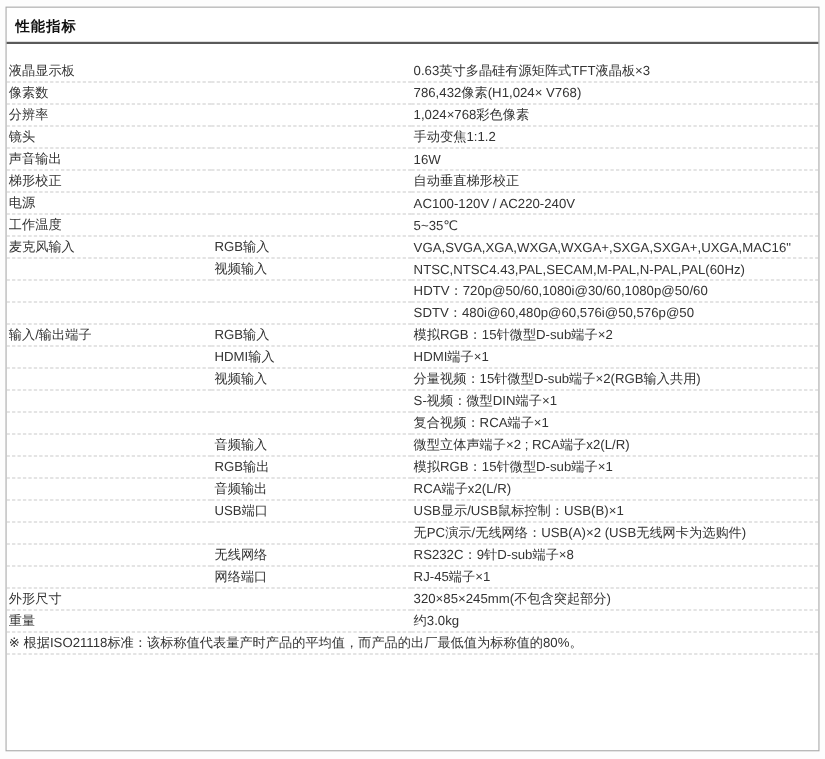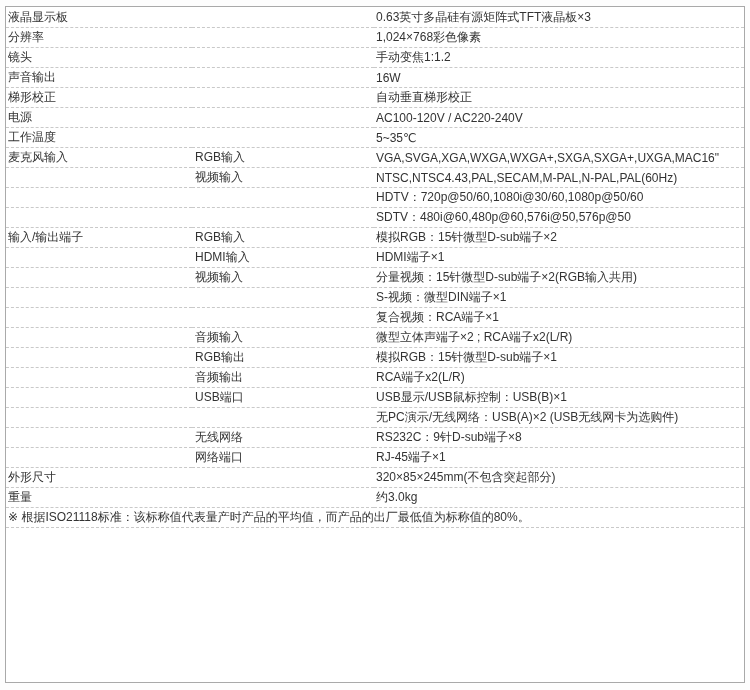--- a/index.html
+++ b/index.html
@@ -33,21 +33,21 @@
     font-size: 13px;
     line-height: 16px;
     font-weight: bold;
     color: #111111;
     letter-spacing: 1px;
   }
   table.spec-table {
     width: 100%;
     border-collapse: collapse;
     table-layout: fixed;
-    margin-top: 1px;
+    margin-top: 15px;
   }
   col.c-cat { width: 186px; }
   col.c-sub { width: 182px; }
   col.c-val { width: auto; }
   td.cell {
     height: 19px;
     padding: 0 4px 0 2px;
     border-bottom: 1px dashed #c9c9c9;
     font-size: 12px;
     color: #333333;
@@ -66,33 +66,41 @@
     border-bottom: 1px dashed #c9c9c9;
     white-space: nowrap;
     overflow: hidden;
   }
 </style>
 </head>
 <body>
 
 <div class="page">
   <div class="spec-panel">
+    <div class="panel-header">
+      <span class="panel-title">性能指标</span>
+    </div>
     <table class="spec-table">
       <colgroup>
         <col class="c-cat">
         <col class="c-sub">
         <col class="c-val">
       </colgroup>
       <tbody>
           <tr>
             <td class="cell cell-cat">液晶显示板</td>
             <td class="cell cell-sub"></td>
             <td class="cell cell-val">0.63英寸多晶硅有源矩阵式TFT液晶板×3</td>
           </tr>
           <tr>
+            <td class="cell cell-cat">像素数</td>
+            <td class="cell cell-sub"></td>
+            <td class="cell cell-val">786,432像素(H1,024× V768)</td>
+          </tr>
+          <tr>
             <td class="cell cell-cat">分辨率</td>
             <td class="cell cell-sub"></td>
             <td class="cell cell-val">1,024×768彩色像素</td>
           </tr>
           <tr>
             <td class="cell cell-cat">镜头</td>
             <td class="cell cell-sub"></td>
             <td class="cell cell-val">手动变焦1:1.2</td>
           </tr>
           <tr>

